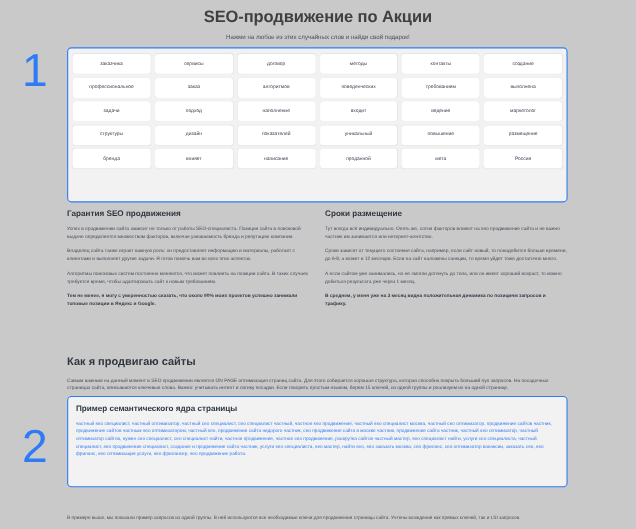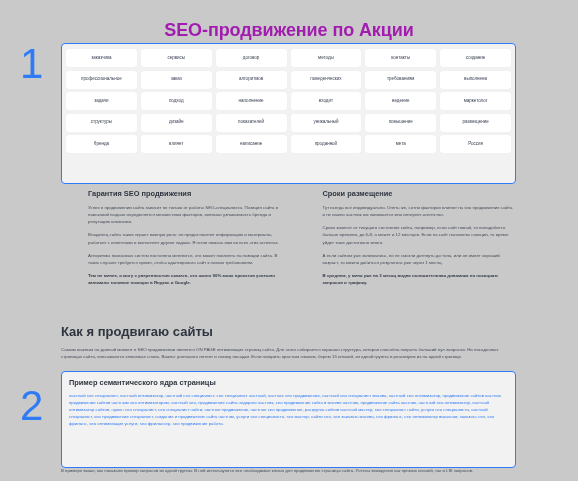--- a/index.html
+++ b/index.html
@@ -22,25 +22,25 @@
     height: 481px;
     background: #c9c9c9;
     box-sizing: border-box;
   }
   
   .header {
     padding-top: 4px;
     text-align: center;
   }
   .page-title {
-    font-size: 18px;
+    font-size: 15px;
     font-weight: 700;
-    color: #a21caf;
+    color: #404040;
     letter-spacing: -0.1px;
-    margin: 16px 0 7px 0;
+    margin: 3px 0 7px 0;
   }
   .subtitle {
     font-size: 5.6px;
     color: #4a5260;
     margin: 0 0 5px 0;
   }
   .luck-btn {
     display: inline-block;
     background: #cf8d8d;
     color: #ffffff;
@@ -102,21 +102,21 @@
   }
   
   .cols {
     position: absolute;
     left: 61px;
     top: 189px;
     width: 455px;
     display: flex;
     gap: 14px;
   }
-  .col { width: 221px; margin-left: 27px; }
+  .col { width: 221px; }
   .sec-title {
     font-size: 7.4px;
     font-weight: 700;
     color: #2f3640;
     margin: 0 0 6px 0;
   }
   .para {
     font-size: 4.4px;
     line-height: 1.62;
     color: #454c58;
@@ -124,28 +124,28 @@
     text-align: left;
   }
   .para.bold { font-weight: 700; color: #343b46; }
   
   .how {
     position: absolute;
     left: 61px;
     top: 324px;
     width: 455px;
   }
-  .how .sec-title { font-size: 13px; margin-bottom: 7px; }
+  .how .sec-title { font-size: 10px; margin-bottom: 7px; }
   .how .para { font-size: 4.4px; line-height: 1.6; }
   
   #semantic-panel {
     left: 61px;
-    top: 371px;
-    width: 455px;
-    height: 97px;
+    top: 360px;
+    width: 455px;
+    height: 83px;
     padding: 6px 7px;
     background: #f2f2f2;
   }
   .sem-title {
     font-size: 7.4px;
     font-weight: 700;
     color: #2f3640;
     margin: 0 0 6px 0;
   }
   .sem-keywords {

